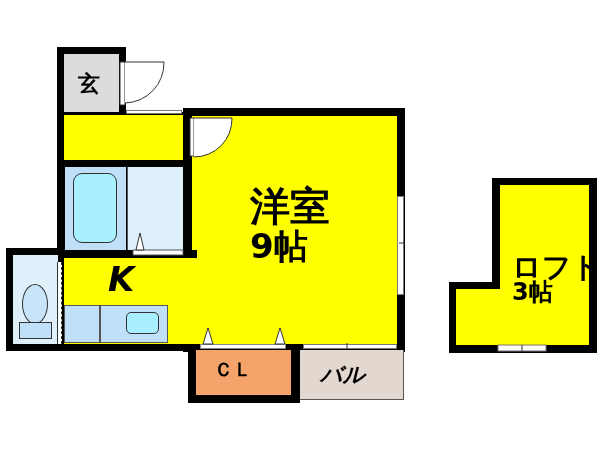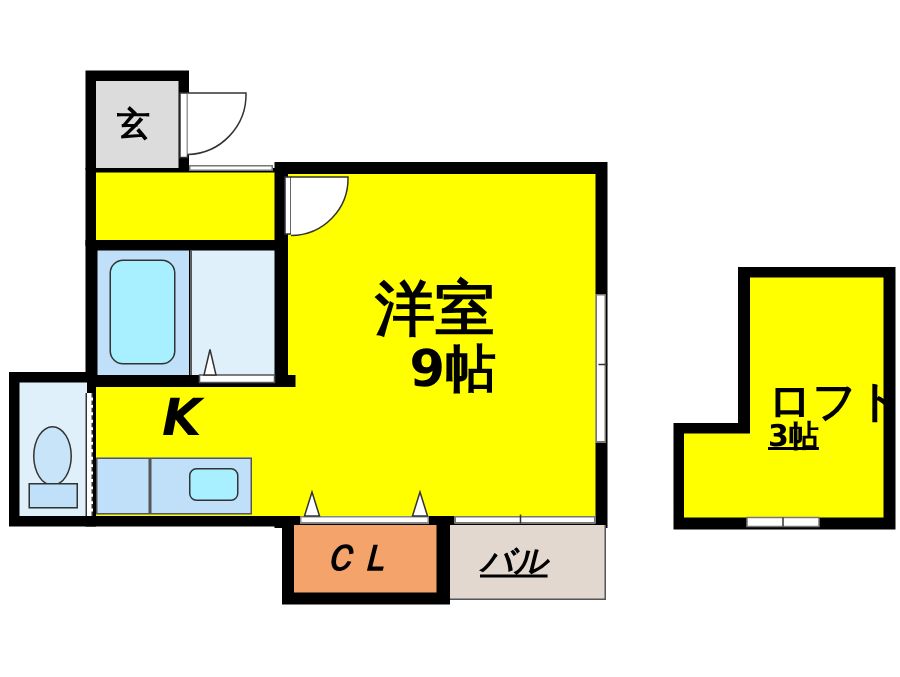--- a/index.html
+++ b/index.html
@@ -20,45 +20,45 @@
 <div class="abs" style="left:64px;top:115px;width:126px;height:45px;background:#ffff00;"></div>
 
 <div class="abs wall" style="left:57px;top:160px;width:136px;height:98px;"></div>
 <div class="abs" style="left:65px;top:167px;width:61px;height:84px;background:#bfe0f8;"></div>
 <div class="abs" style="left:127px;top:167px;width:59px;height:84px;background:#dff0fb;border-left:1px solid #555;"></div>
 <div class="abs" style="left:73px;top:173px;width:44px;height:70px;background:#a8f0ff;border:1.5px solid #333;border-radius:9px;"></div>
 
 <div class="abs wall" style="left:183px;top:108px;width:222px;height:244px;"></div>
 <div class="abs" style="left:192px;top:116px;width:205px;height:228px;background:#ffff00;"></div>
 <div class="lbl" style="left:250px;top:186px;font-size:40px;">洋室</div>
-<div class="lbl" style="left:250px;top:229px;font-size:34px;margin-left:23px;">9帖</div>
+<div class="lbl" style="left:250px;top:229px;font-size:34px;">9帖</div>
 
 <div class="abs wall" style="left:57px;top:250px;width:140px;height:101px;"></div>
 <div class="abs" style="left:64px;top:258px;width:133px;height:86px;background:#ffff00;"></div>
 <div class="abs" style="left:186px;top:258px;width:12px;height:86px;background:#ffff00;"></div>
 <div class="lbl" style="left:108px;top:262px;font-size:34px;font-style:italic;">K</div>
 
 <div class="abs" style="left:64px;top:305px;width:36px;height:38px;background:#bfe0f8;border:1px solid #555;"></div>
 <div class="abs" style="left:100px;top:305px;width:68px;height:38px;background:#bfe0f8;border:1px solid #555;"></div>
 <div class="abs" style="left:126px;top:312px;width:33px;height:22px;background:#a8f0ff;border:1.5px solid #333;border-radius:5px;"></div>
 
 <div class="abs wall" style="left:6px;top:248px;width:58px;height:103px;"></div>
 <div class="abs" style="left:13px;top:255px;width:45px;height:89px;background:#dff0fb;"></div>
 <div class="abs" style="left:57px;top:262px;width:5px;height:82px;background:#fff;border-left:1px solid #333;border-right:1px dashed #333;"></div>
 <div class="abs" style="left:22px;top:284px;width:26px;height:40px;background:#c8e4f8;border:1.5px solid #333;border-radius:50%;"></div>
 <div class="abs" style="left:19px;top:322px;width:33px;height:17px;background:#bfe0f8;border:1.5px solid #333;"></div>
 
 <div class="abs wall" style="left:188px;top:344px;width:112px;height:59px;"></div>
 <div class="abs" style="left:196px;top:350px;width:95px;height:45px;background:#f4a46a;"></div>
 <div class="abs" style="left:200px;top:344px;width:86px;height:5px;background:#fff;border:1px solid #888;"></div>
-<div class="lbl" style="left:214px;top:360px;font-size:24px;font-style:italic;">ＣＬ</div>
+<div class="lbl" style="left:214px;top:360px;font-size:19px;">ＣＬ</div>
 
 <div class="abs" style="left:300px;top:350px;width:104px;height:50px;background:#e2d8cf;border-right:1.5px solid #555;border-bottom:1.5px solid #555;"></div>
 <div class="abs" style="left:303px;top:344px;width:94px;height:5px;background:#fff;border:1px solid #777;"></div>
-<div class="lbl" style="left:320px;top:364px;font-size:22px;font-style:italic;text-decoration:underline;">バル</div>
+<div class="lbl" style="left:320px;top:364px;font-size:22px;font-style:italic;">バル</div>
 
 <div class="abs" style="left:397px;top:196px;width:7px;height:99px;background:#fff;border:1px solid #777;"></div>
 
 <div class="abs" style="left:126px;top:110px;width:56px;height:4px;background:#fff;border:1px solid #777;"></div>
 
 <svg width="600" height="451">
 
   <g>
     <rect x="120" y="62" width="5" height="43" fill="#fff" stroke="#333" stroke-width="1"></rect>
     <path d="M125 62 L164 62 A40 40 0 0 1 125 103" fill="#fff" stroke="#333" stroke-width="1"></path>
@@ -81,13 +81,13 @@
   <line x1="399" y1="243" x2="405" y2="243" stroke="#333"></line>
 </svg>
 
 <svg width="600" height="451">
   <polygon points="492,178 597,178 597,353 449,353 449,282 492,282" fill="#000"></polygon>
   <polygon points="500,185 589,185 589,345 456,345 456,289 500,289" fill="#ffff00"></polygon>
   <rect x="498" y="345" width="48" height="6" fill="#fff" stroke="#777" stroke-width="1"></rect>
   <line x1="522" y1="345" x2="522" y2="351" stroke="#333"></line>
 </svg>
 <div class="lbl" style="left:512px;top:253px;font-size:29px;">ロフト</div>
-<div class="lbl" style="left:512px;top:280px;font-size:20px;text-decoration:underline;">3帖</div>
+<div class="lbl" style="left:512px;top:280px;font-size:24px;">3帖</div>
 
 </body></html>

